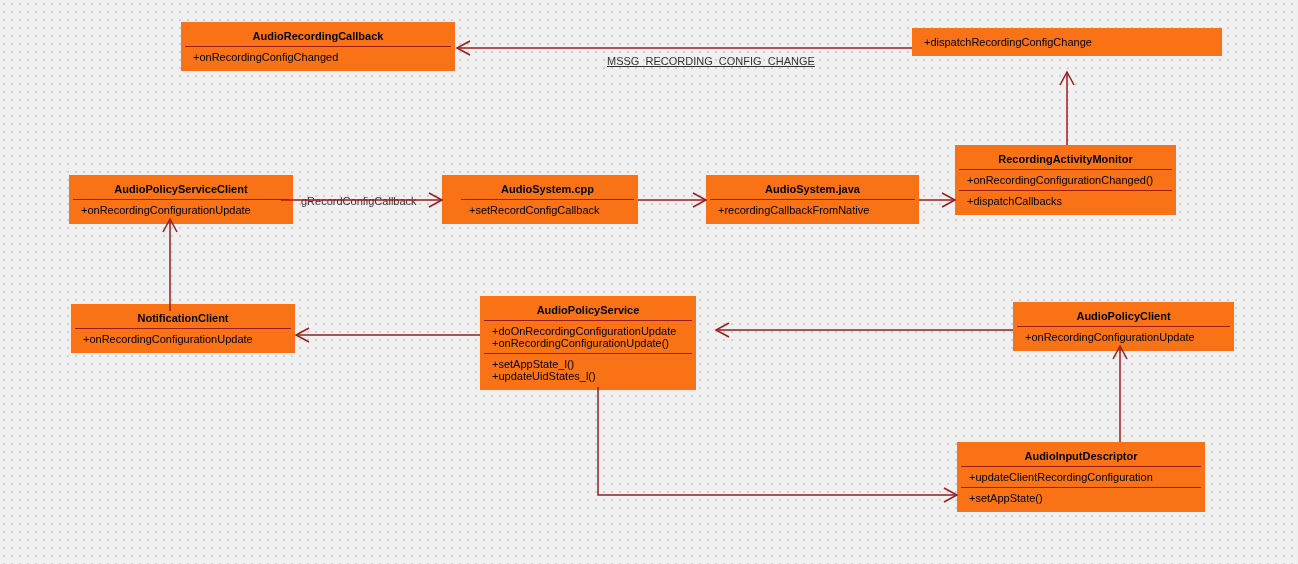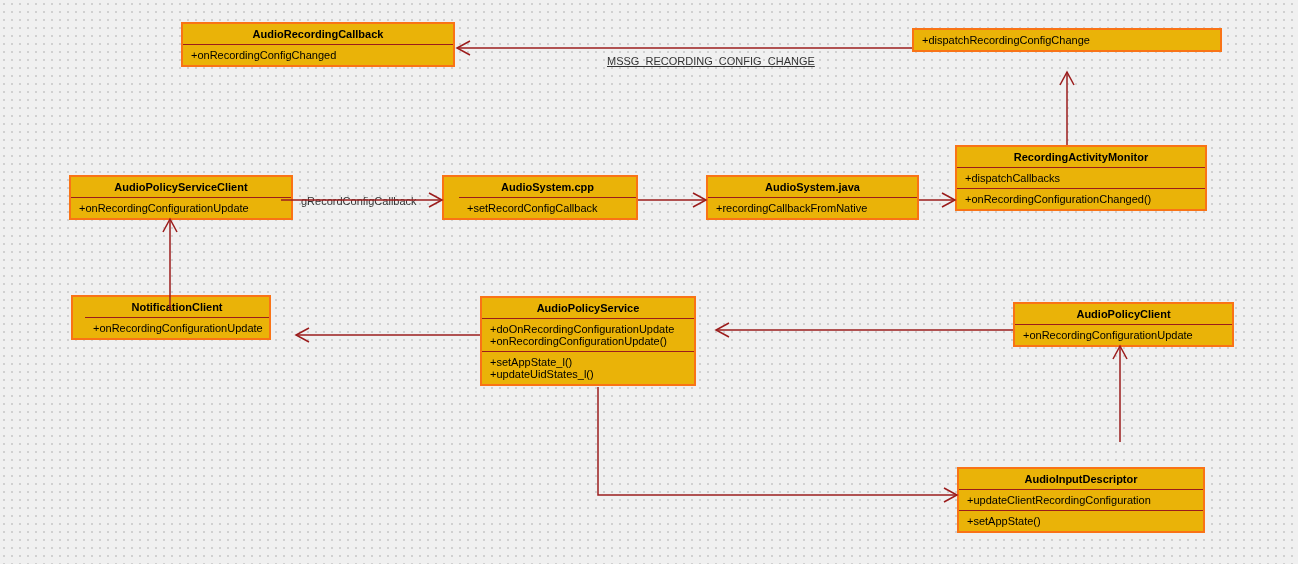--- a/index.html
+++ b/index.html
@@ -9,22 +9,22 @@
     font-size: 11px;
     background-color: #f0f0f0;
     background-image: radial-gradient(circle, #d0d0d0 1px, transparent 1px);
     background-size: 8px 8px;
     position: relative;
     width: 1298px;
     height: 564px;
   }
   .class-box {
     position: absolute;
-    background: #eab308;
-    border: 2px solid #f97316;
+    background: #f97316;
+    border: 4px solid #f97316;
     box-sizing: border-box;
   }
   .class-title {
     font-weight: bold;
     text-align: center;
     padding: 4px 8px;
     border-bottom: 1px solid #9b1c1c;
   }
   .class-section {
     padding: 4px 8px;
@@ -62,42 +62,42 @@
 
 <div class="class-box" style="left:181px; top:22px; width:274px;">
   <div class="class-title">AudioRecordingCallback</div>
   <div class="class-section">+onRecordingConfigChanged</div>
 </div>
 
 <div class="class-box" style="left:912px; top:28px; width:310px;">
   <div class="class-section">+dispatchRecordingConfigChange</div>
 </div>
 
-<div class="class-box" style="left:955px; top:145px; width:252px;">
+<div class="class-box" style="left:955px; top:145px; width:221px;">
   <div class="class-title">RecordingActivityMonitor</div>
+  <div class="class-section">+onRecordingConfigurationChanged()</div>
   <div class="class-section">+dispatchCallbacks</div>
-  <div class="class-section">+onRecordingConfigurationChanged()</div>
 </div>
 
 <div class="class-box" style="left:57px; top:175px; width:224px;margin-left:12px;">
   <div class="class-title">AudioPolicyServiceClient</div>
   <div class="class-section">+onRecordingConfigurationUpdate</div>
 </div>
 
 <div class="class-box" style="left:442px; top:175px; width:196px;padding-left:15px;">
   <div class="class-title">AudioSystem.cpp</div>
   <div class="class-section">+setRecordConfigCallback</div>
 </div>
 
 <div class="class-box" style="left:706px; top:175px; width:213px;">
   <div class="class-title">AudioSystem.java</div>
   <div class="class-section">+recordingCallbackFromNative</div>
 </div>
 
-<div class="class-box" style="left:71px; top:295px; width:200px;padding-left:12px;">
+<div class="class-box" style="left:71px; top:304px; width:224px;">
   <div class="class-title">NotificationClient</div>
   <div class="class-section">+onRecordingConfigurationUpdate</div>
 </div>
 
 <div class="class-box" style="left:480px; top:296px; width:216px;">
   <div class="class-title">AudioPolicyService</div>
   <div class="class-section">
     <div>+doOnRecordingConfigurationUpdate</div>
     <div>+onRecordingConfigurationUpdate()</div>
   </div>
@@ -105,21 +105,21 @@
     <div>+setAppState_l()</div>
     <div>+updateUidStates_l()</div>
   </div>
 </div>
 
 <div class="class-box" style="left:1013px; top:302px; width:221px;">
   <div class="class-title">AudioPolicyClient</div>
   <div class="class-section">+onRecordingConfigurationUpdate</div>
 </div>
 
-<div class="class-box" style="left:957px; top:442px; width:248px;margin-top:25px;">
+<div class="class-box" style="left:957px; top:442px; width:248px;">
   <div class="class-title">AudioInputDescriptor</div>
   <div class="class-section">+updateClientRecordingConfiguration</div>
   <div class="class-section">+setAppState()</div>
 </div>
 
 <div class="edge-label" style="left:607px; top:55px;text-decoration:underline;">MSSG_RECORDING_CONFIG_CHANGE</div>
 <div class="edge-label" style="left:301px; top:195px;">gRecordConfigCallback</div>
 
 <svg>
 

